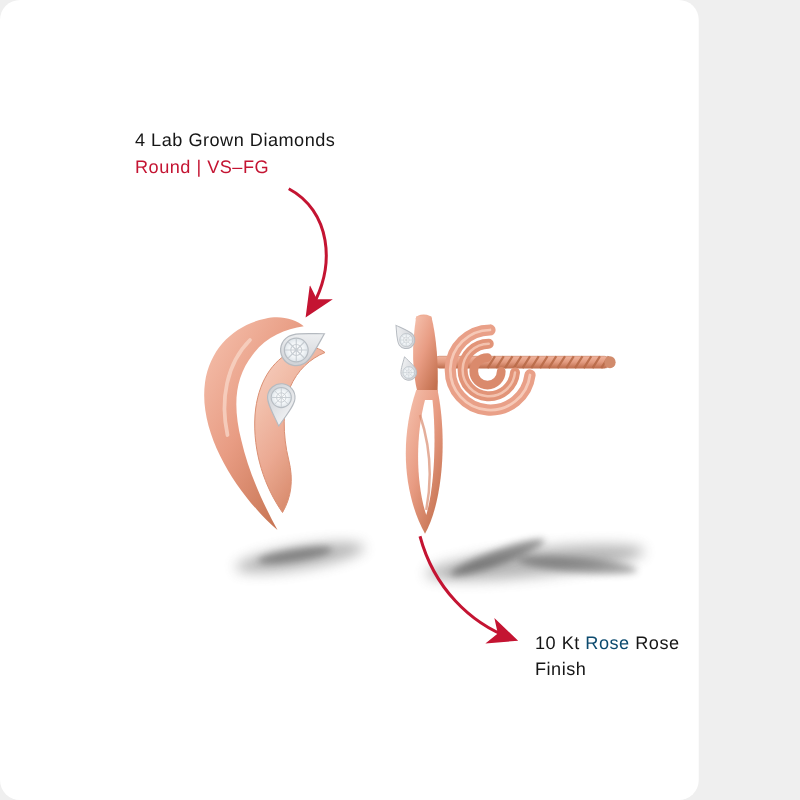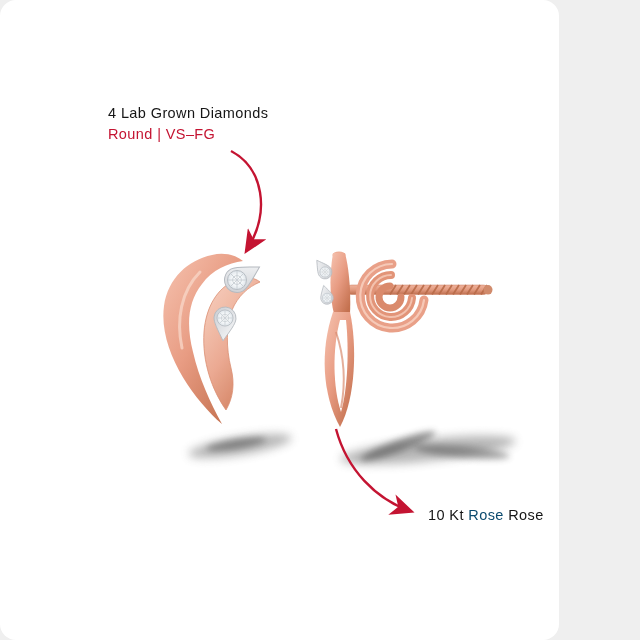--- a/index.html
+++ b/index.html
@@ -111,15 +111,16 @@
     <path d="M336,429 C347,470 376,499 410,511" fill="none" stroke="#C41432" stroke-width="2.4" marker-end="url(#arrowhead)"></path>
   </svg>
 
   <div class="callout callout-diamonds">
     <div class="l1">4 Lab Grown Diamonds</div>
     <div class="l2">Round | VS–FG</div>
   </div>
 
   <div class="callout callout-metal">
     <div class="l1"><span>10 Kt </span><span class="red">Rose</span><span> Rose</span></div>
+    <div class="l1">Finish</div>
   </div>
 
 </div>
 
 </body></html>

